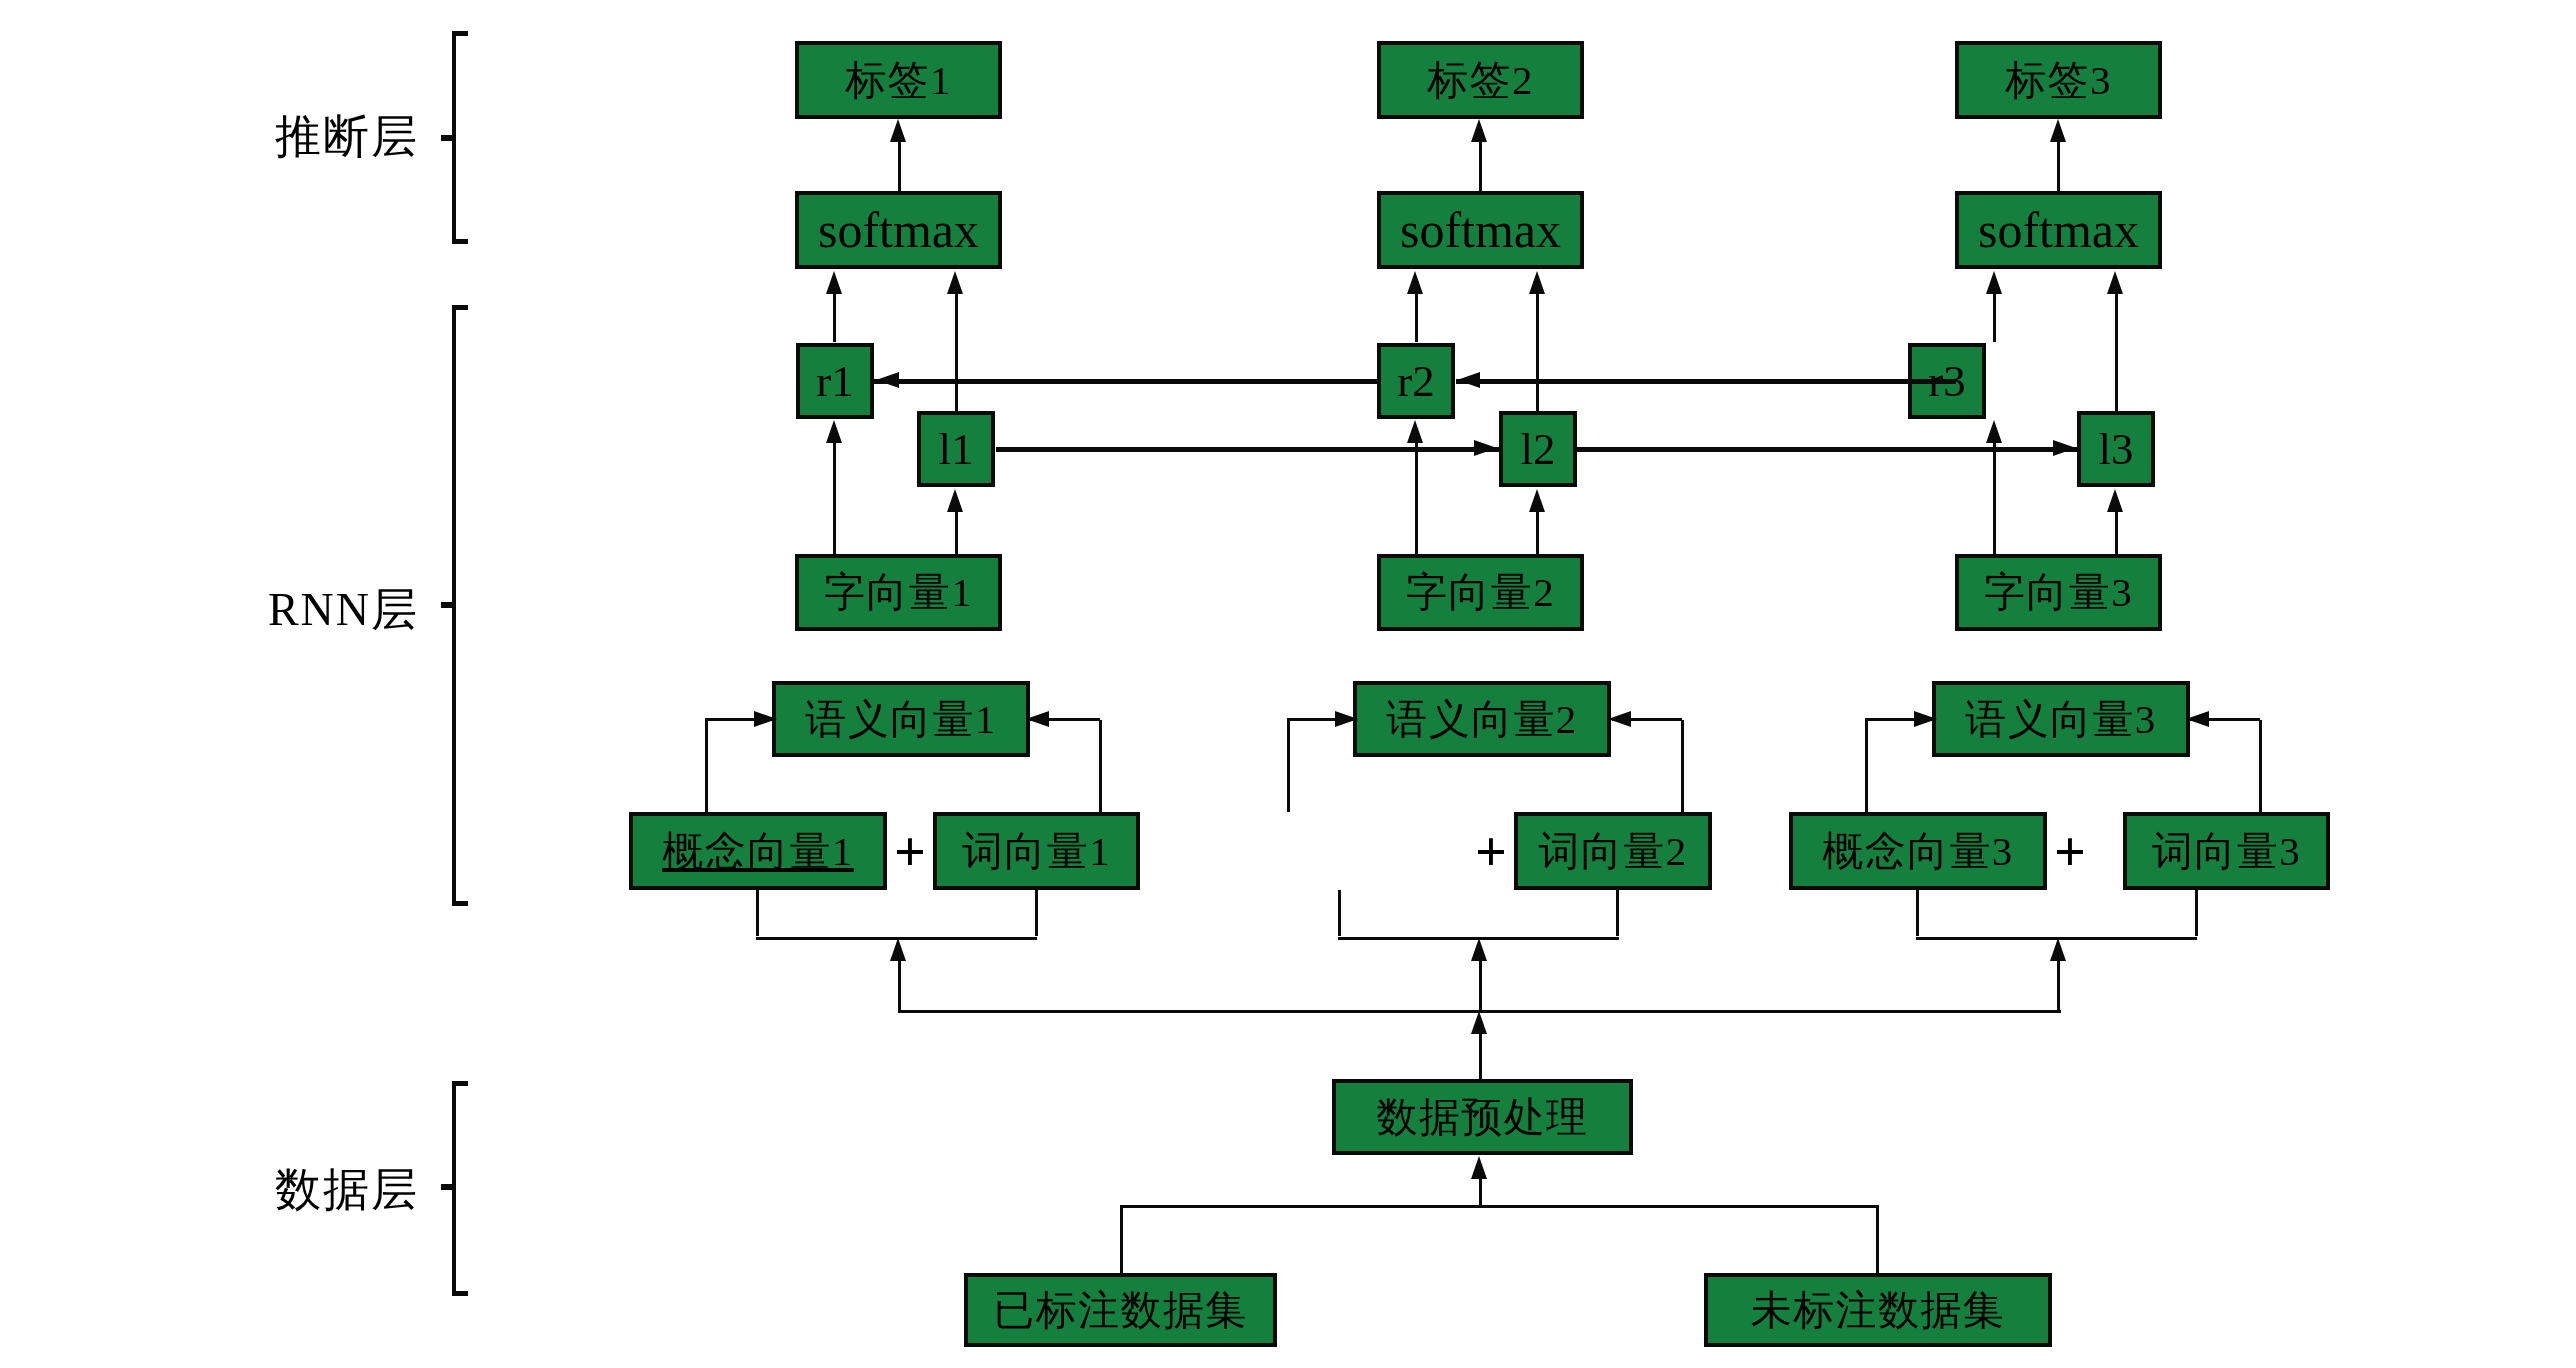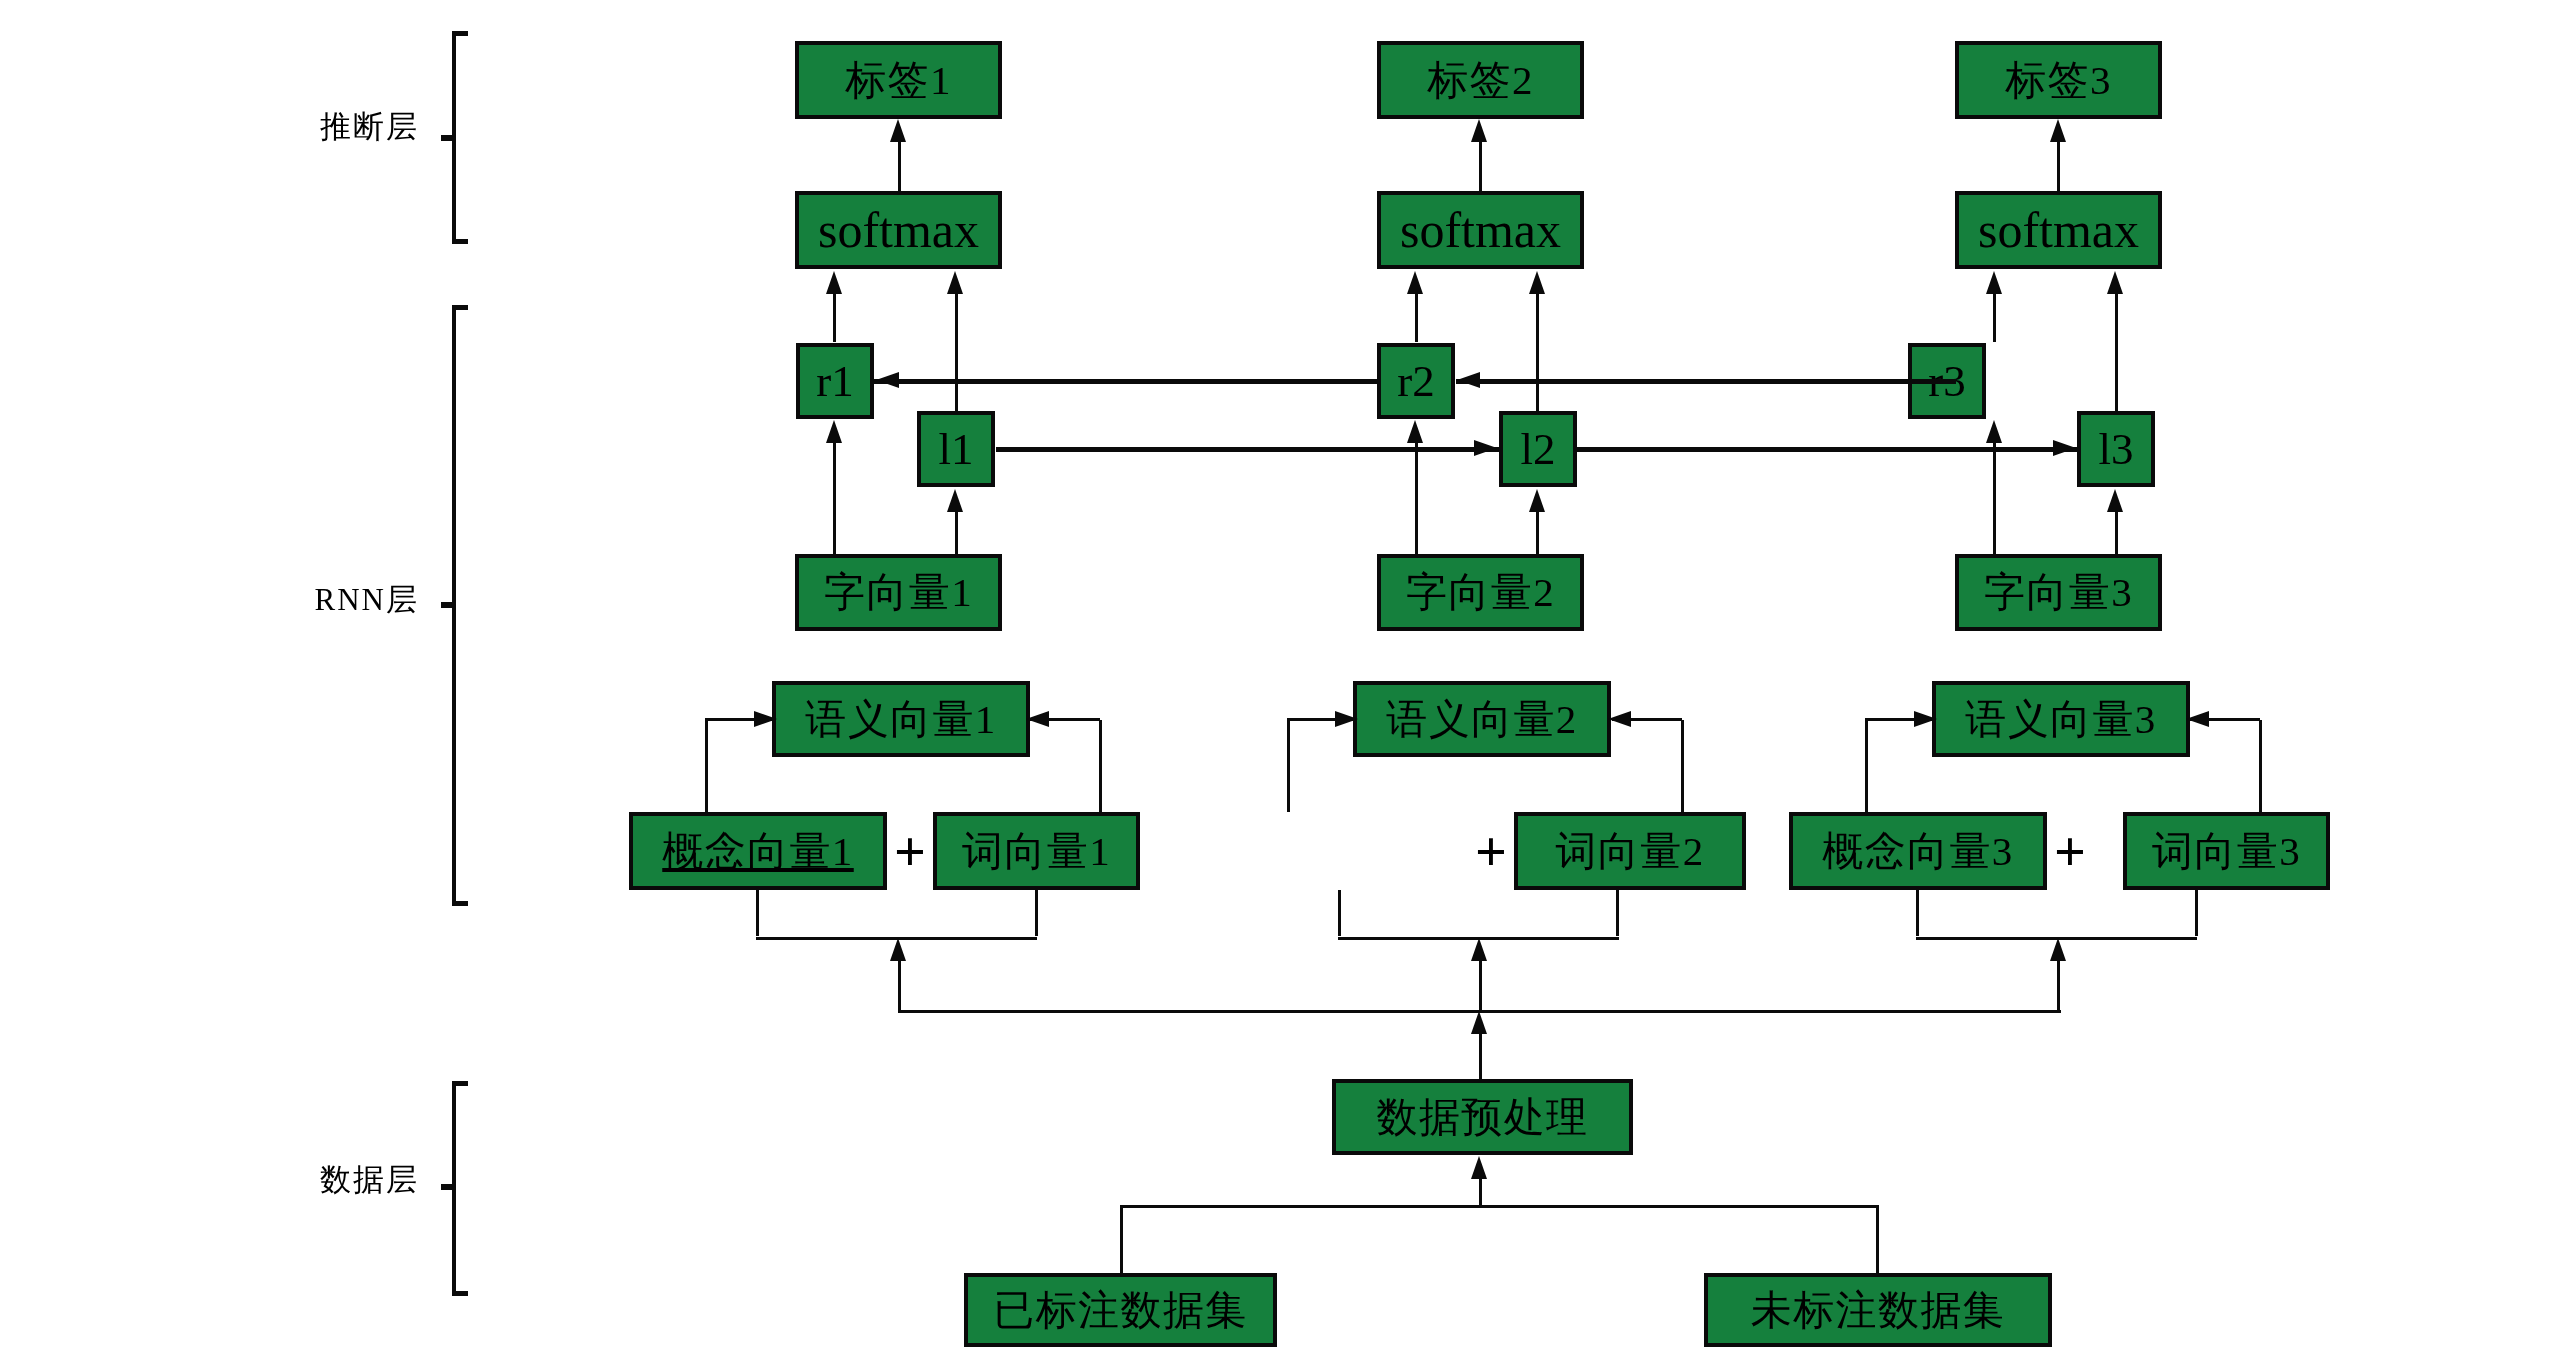--- a/index.html
+++ b/index.html
@@ -5,21 +5,21 @@
   html,body{margin:0;padding:0;background:#ffffff;}
   #canvas{position:relative;width:2576px;height:1368px;background:#ffffff;overflow:hidden;
           font-family:"Liberation Serif","DejaVu Serif",serif;color:#000;}
   .box{position:absolute;box-sizing:border-box;border:4.8px solid #0a0a0a;background:#15803d;
        display:flex;align-items:center;justify-content:center;white-space:nowrap;}
   .t60{font-size:41px;letter-spacing:1.4px;}
   .t72{font-size:50px;}
   .t64{font-size:45px;}
   .plus{position:absolute;display:flex;align-items:center;justify-content:center;
         font-size:56px;font-weight:bold;}
-  .layer-label{position:absolute;left:225px;width:194px;text-align:right;font-size:31px;letter-spacing:2px;}
+  .layer-label{position:absolute;left:225px;width:194px;text-align:right;font-size:46px;letter-spacing:2px;}
   .vl{position:absolute;width:2.7px;background:#0a0a0a;}
   .hl{position:absolute;height:3.4px;background:#0a0a0a;}
   .hl4{position:absolute;height:2.7px;background:#0a0a0a;}
   .hl7{position:absolute;height:4.8px;background:#0a0a0a;}
   .au{position:absolute;width:0;height:0;border-left:8.9px solid transparent;
       border-right:8.9px solid transparent;border-bottom:23px solid #0a0a0a;}
   .al{position:absolute;width:0;height:0;border-top:8.9px solid transparent;
       border-bottom:8.9px solid transparent;border-right:23px solid #0a0a0a;}
   .ar{position:absolute;width:0;height:0;border-top:8.9px solid transparent;
       border-bottom:8.9px solid transparent;border-left:23px solid #0a0a0a;}
@@ -86,21 +86,21 @@
   <div class="vl" style="left:898px;top:961px;height:50px;"></div>
   <div class="au" style="left:890px;top:938px;"></div>
 
   <div class="box t60" style="left:1377px;top:41px;width:207px;height:78px;">标签2</div>
   <div class="box t72" style="left:1377px;top:191px;width:207px;height:78px;">softmax</div>
   <div class="box t64" style="left:1377px;top:343px;width:78px;height:76px;">r2</div>
   <div class="box t64" style="left:1499px;top:411px;width:78px;height:76px;">l2</div>
   <div class="box t60" style="left:1377px;top:554px;width:207px;height:77px;">字向量2</div>
   <div class="box t60" style="left:1353px;top:681px;width:258px;height:76px;">语义向量2</div>
   <div class="plus" style="left:1467px;top:820px;width:48px;height:63px;">+</div>
-  <div class="box t60" style="left:1514px;top:812px;width:232px;height:78px;">词向量2</div>
+  <div class="box t60" style="left:1514px;top:812px;width:198px;height:78px;">词向量2</div>
 
   <div class="vl" style="left:1479px;top:136px;height:55px;"></div>
   <div class="au" style="left:1471px;top:119px;"></div>
   <div class="vl" style="left:1415px;top:292px;height:50px;"></div>
   <div class="au" style="left:1407px;top:271px;"></div>
   <div class="vl" style="left:1536px;top:292px;height:119px;"></div>
   <div class="au" style="left:1529px;top:271px;"></div>
   <div class="vl" style="left:1415px;top:442px;height:112px;"></div>
   <div class="au" style="left:1407px;top:420px;"></div>
   <div class="vl" style="left:1536px;top:510px;height:44px;"></div>

